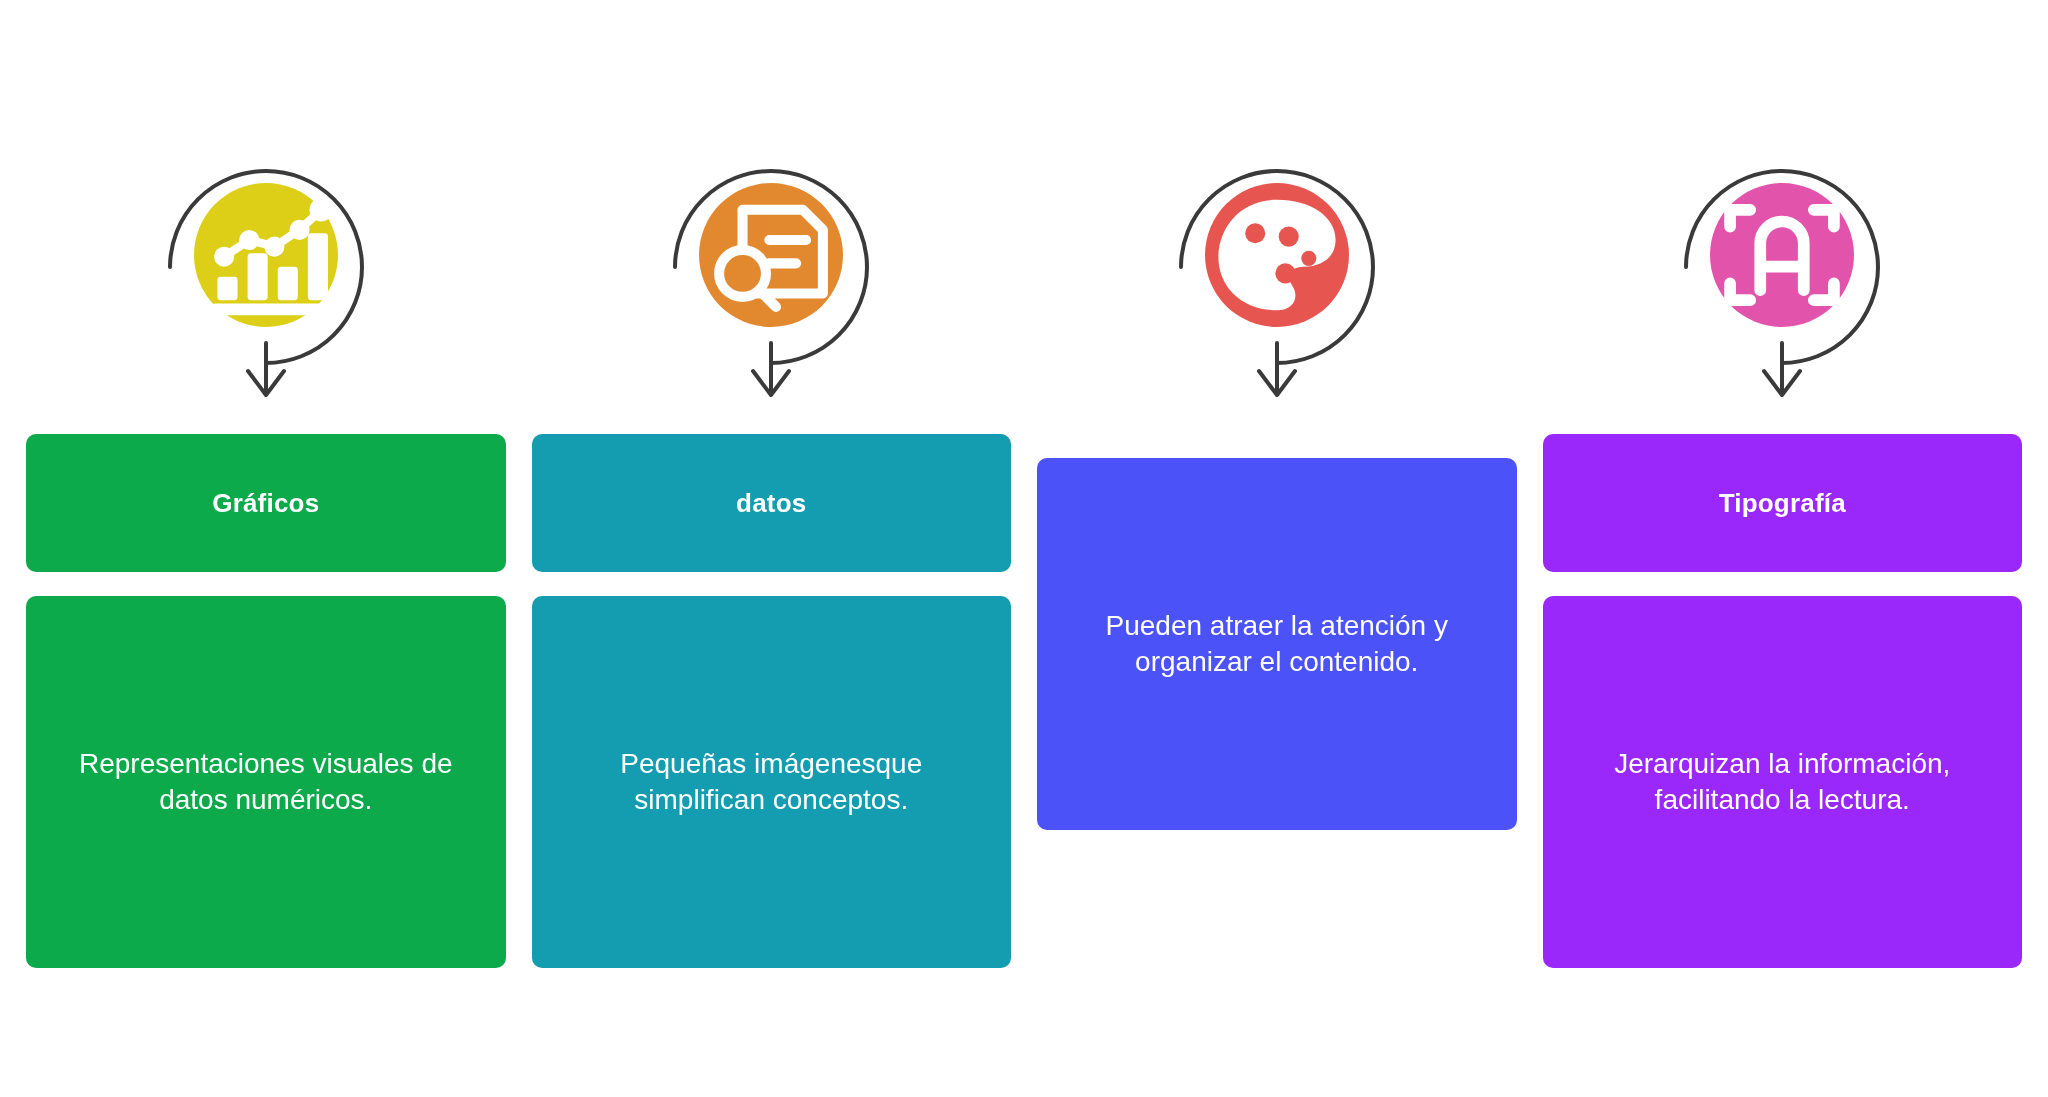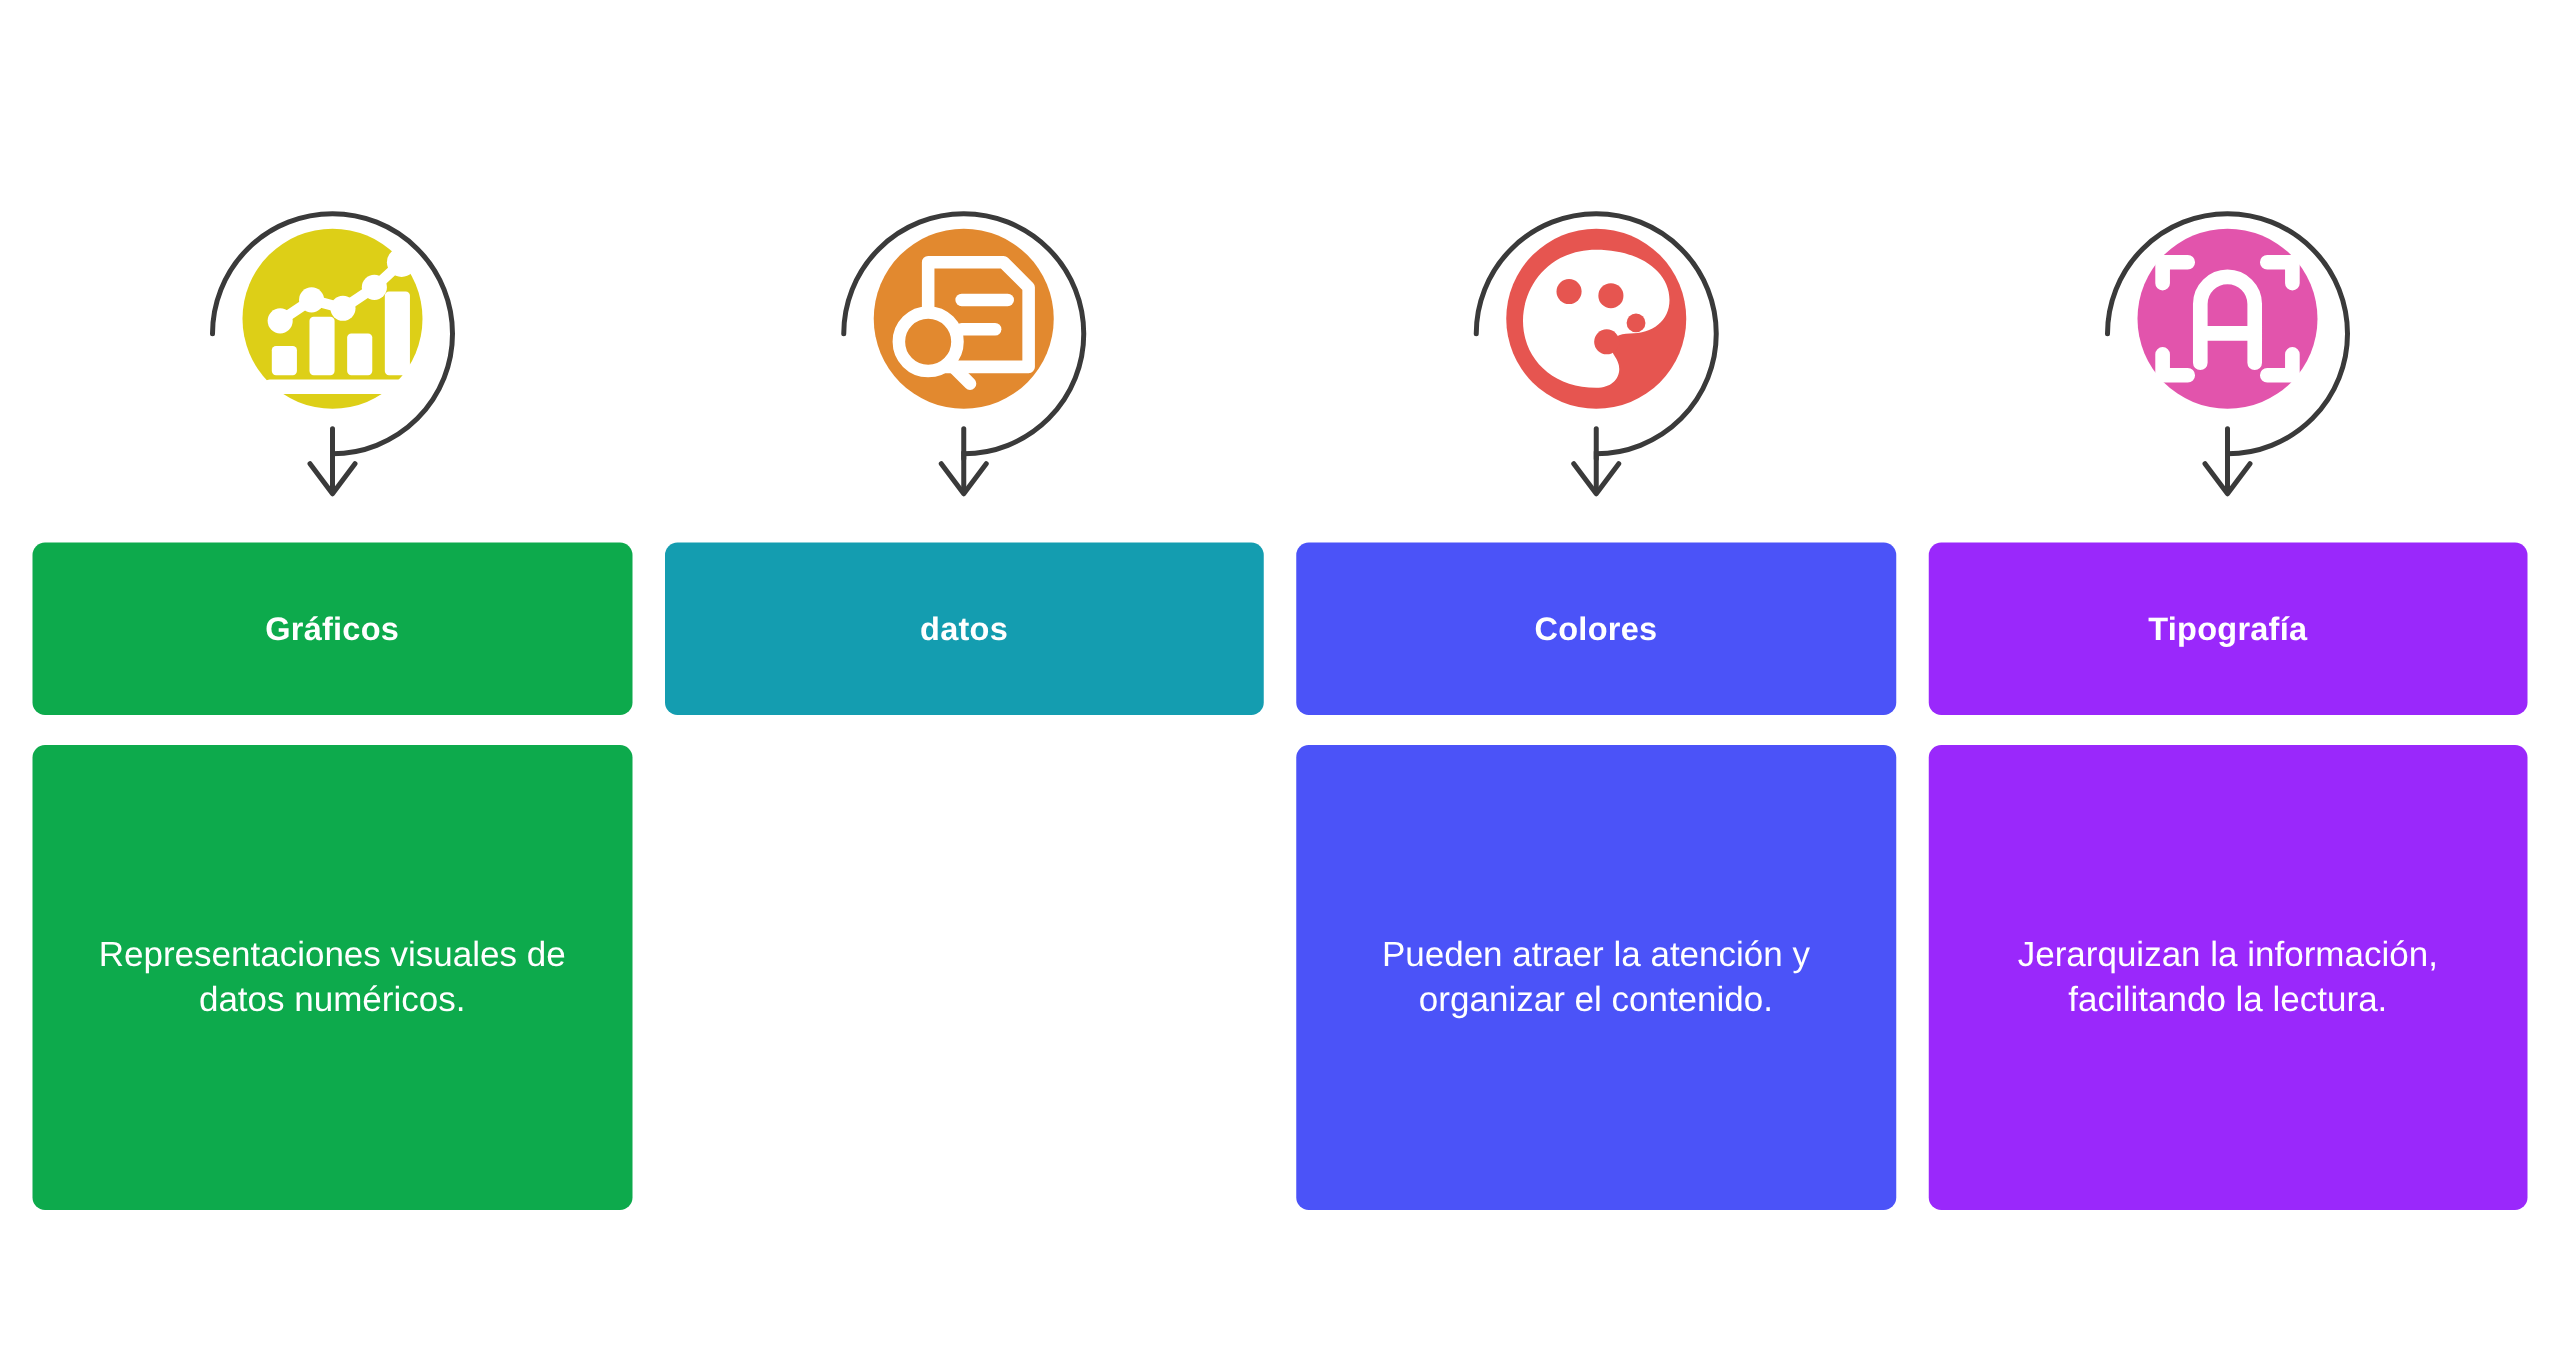--- a/index.html
+++ b/index.html
@@ -153,20 +153,23 @@
               <line x1="42" y1="48" x2="58" y2="48" stroke="#ffffff" stroke-width="6" stroke-linecap="round"></line>
               <circle cx="26" cy="54" r="14" fill="#E2892F" stroke="#ffffff" stroke-width="6"></circle>
               <line x1="36" y1="64" x2="46" y2="74" stroke="#ffffff" stroke-width="6" stroke-linecap="round"></line>
             </svg>
           </div>
         </div>
       </div>
       <div class="title-card" style="background:#149DB0;">
         <span>datos</span>
       </div>
+      <div class="body-card" style="background:#149DB0;">
+        <span class="body-text">Pequeñas imágenesque simplifican conceptos.</span>
+      </div>
     </div>
 
     <div class="column">
       <div class="pin-zone">
         <div class="pin">
           <svg viewBox="0 0 220 248" xmlns="http://www.w3.org/2000/svg">
             <path d="M14 112 A96 96 0 1 1 110 208 L110 208 L110 212" fill="none" stroke="#3A3A3A" stroke-width="4" stroke-linecap="round"></path>
             <path d="M110 188 L110 238" fill="none" stroke="#3A3A3A" stroke-width="4" stroke-linecap="round"></path>
             <path d="M92 216 L110 240 L128 216" fill="none" stroke="#3A3A3A" stroke-width="4" stroke-linecap="round" stroke-linejoin="round"></path>
           </svg>
@@ -179,23 +182,20 @@
               <g fill="#E65550">
                 <circle cx="30" cy="30" r="6"></circle>
                 <circle cx="50" cy="32" r="6"></circle>
                 <circle cx="62" cy="45" r="4.5"></circle>
                 <circle cx="48" cy="54" r="6"></circle>
               </g>
             </svg>
           </div>
         </div>
       </div>
-      <div class="title-card" style="background:#4B53F8;">
-        <span>Colores</span>
-      </div>
       <div class="body-card" style="background:#4B53F8;">
         <span class="body-text">Pueden atraer la atención y organizar el contenido.</span>
       </div>
     </div>
 
     <div class="column">
       <div class="pin-zone">
         <div class="pin">
           <svg viewBox="0 0 220 248" xmlns="http://www.w3.org/2000/svg">
             <path d="M14 112 A96 96 0 1 1 110 208 L110 208 L110 212" fill="none" stroke="#3A3A3A" stroke-width="4" stroke-linecap="round"></path>

